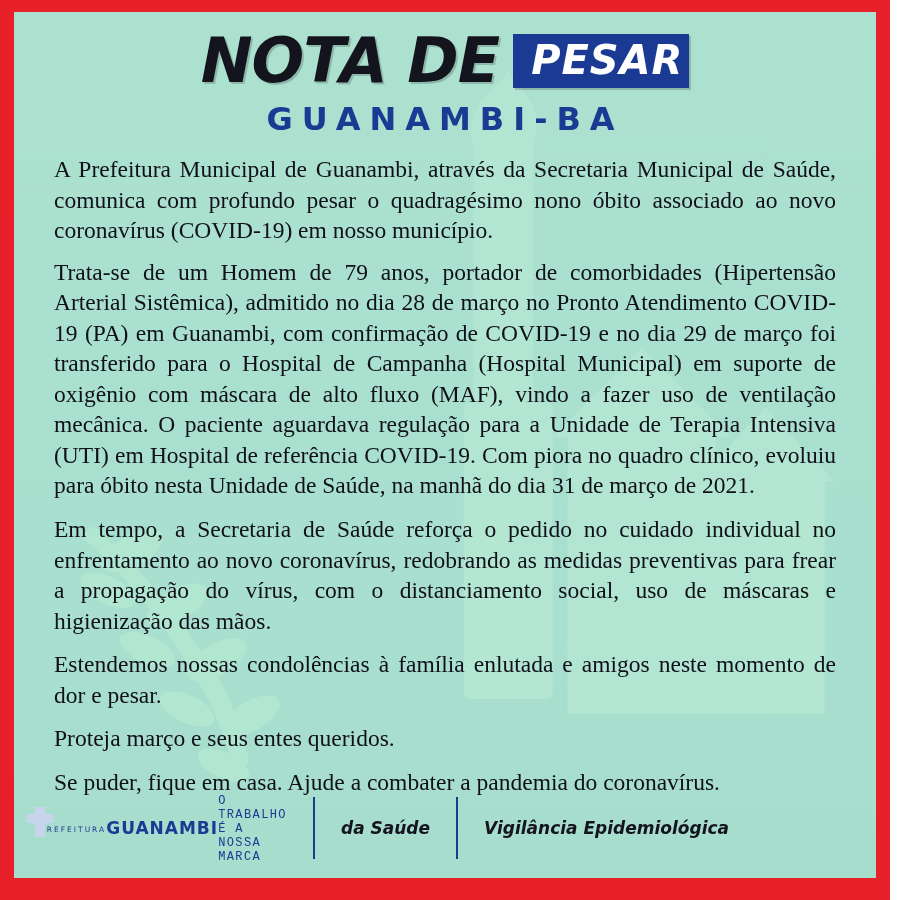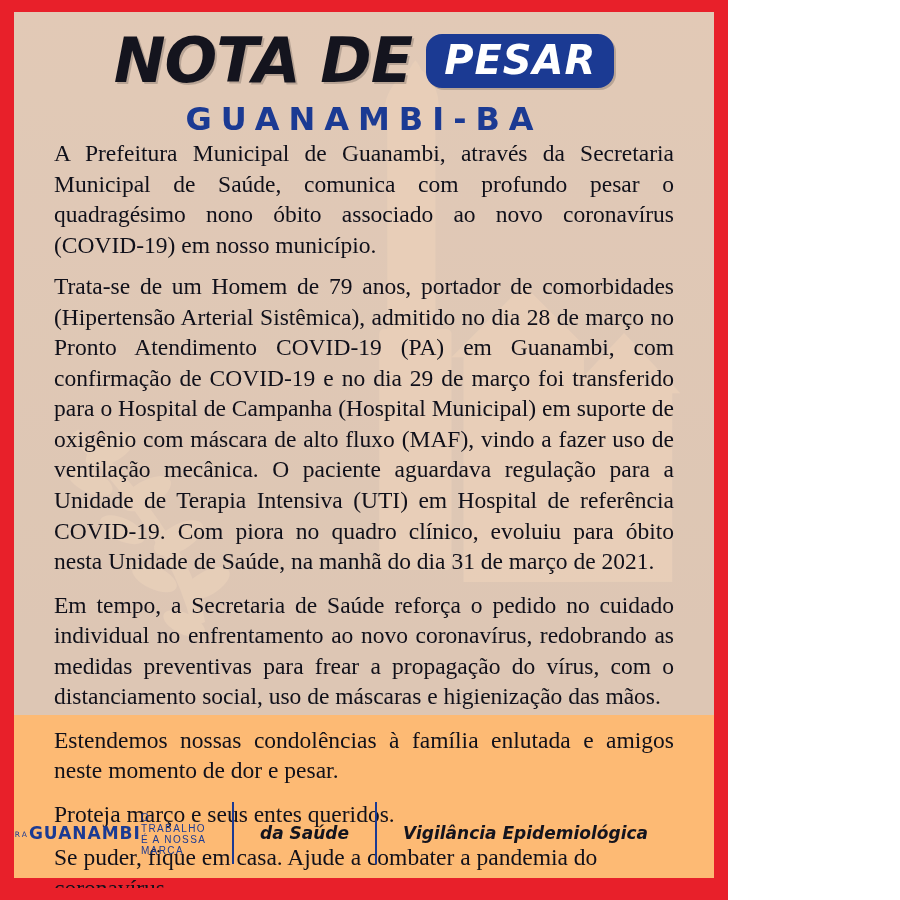--- a/index.html
+++ b/index.html
@@ -9,23 +9,23 @@
   body {
     width: 900px;
     height: 900px;
     background: #ffffff;
     font-family: "Liberation Serif", serif;
     overflow: hidden;
   }
 
   .poster {
     position: relative;
-    width: 728px;
+    width: 890px;
     height: 900px;
-    background: #fdba74;
+    background: #86efac;
     box-sizing: border-box;
     border-left: 14px solid #e8202a;
     border-right: 14px solid #e8202a;
     border-top: 12px solid #e8202a;
     border-bottom: 12px solid #e8202a;
     overflow: hidden;
   }
 
   
   .watermark {
@@ -67,36 +67,36 @@
     text-shadow: 2px 2px 0 rgba(0,0,0,0.18);
   }
   .title-badge {
     background: #1b3a93;
     color: #ffffff;
     font-family: "DejaVu Sans", sans-serif;
     font-weight: bold;
     font-style: italic;
     font-size: 40px;
     letter-spacing: 1px;
-    padding: 6px 18px 8px 18px;
+    padding: 6px 6px 8px 18px;
     line-height: 1;
     box-shadow: 2px 2px 0 rgba(0,0,0,0.18);
-    border-radius: 16px;
   }
   .subtitle {
     margin-top: 8px;
     font-family: "DejaVu Sans", sans-serif;
     font-weight: bold;
     font-size: 32px;
     letter-spacing: 9px;
     color: #1b3a93;
   }
 
   
   .body-text {
+    margin-top: 16px;
     padding: 0 14px;
     color: #10101a;
   }
   .body-text p {
     margin: 0 0 11px 0;
     font-size: 23.5px;
     line-height: 1.30;
     text-align: justify;
     text-justify: inter-word;
   }
@@ -168,22 +168,22 @@
   }
   .crest-name {
     font-family: "DejaVu Sans", sans-serif;
     font-weight: bold;
     font-size: 17px;
     letter-spacing: 1px;
     color: #1b3a93;
     line-height: 1;
   }
   .crest-slogan {
-    font-family: Liberation Sans, sans-serif;
-    font-size: 10px;
+    font-family: Liberation Mono, monospace;
+    font-size: 12px;
     letter-spacing: 1.4px;
     color: #1b3a93;
     margin-top: 2px;
   }
   .divider {
     width: 2px;
     height: 62px;
     background: #1b3a93;
     margin: 0 26px;
   }

